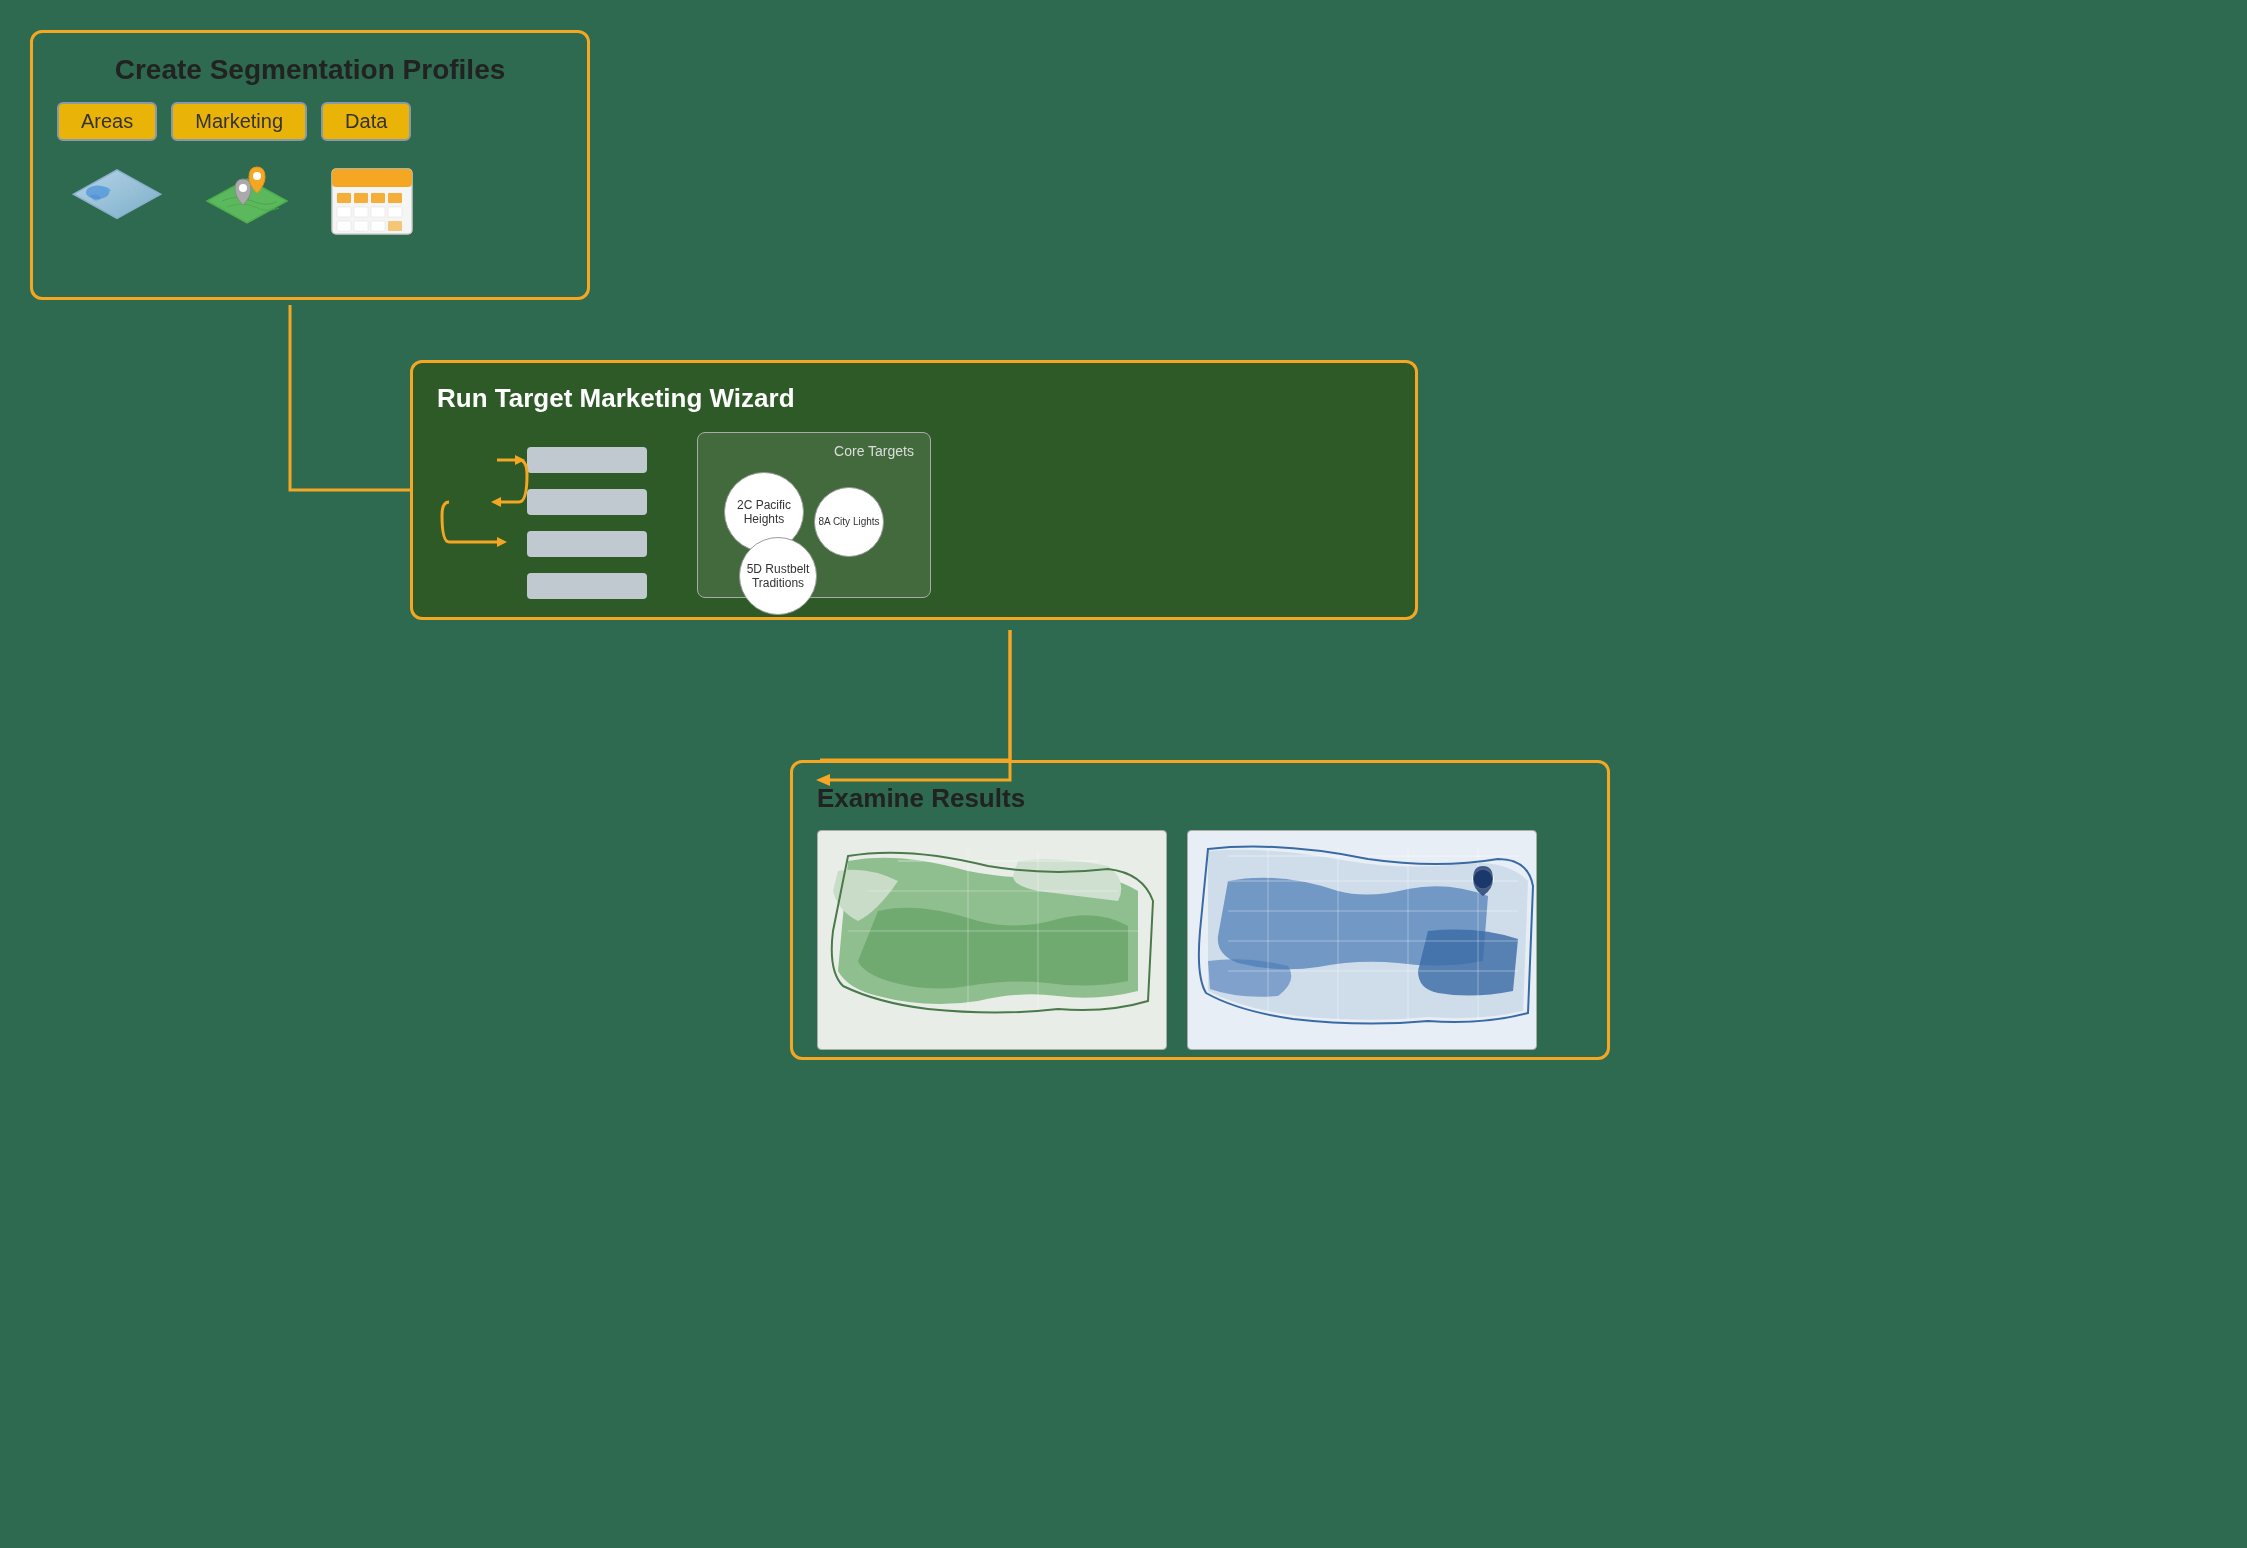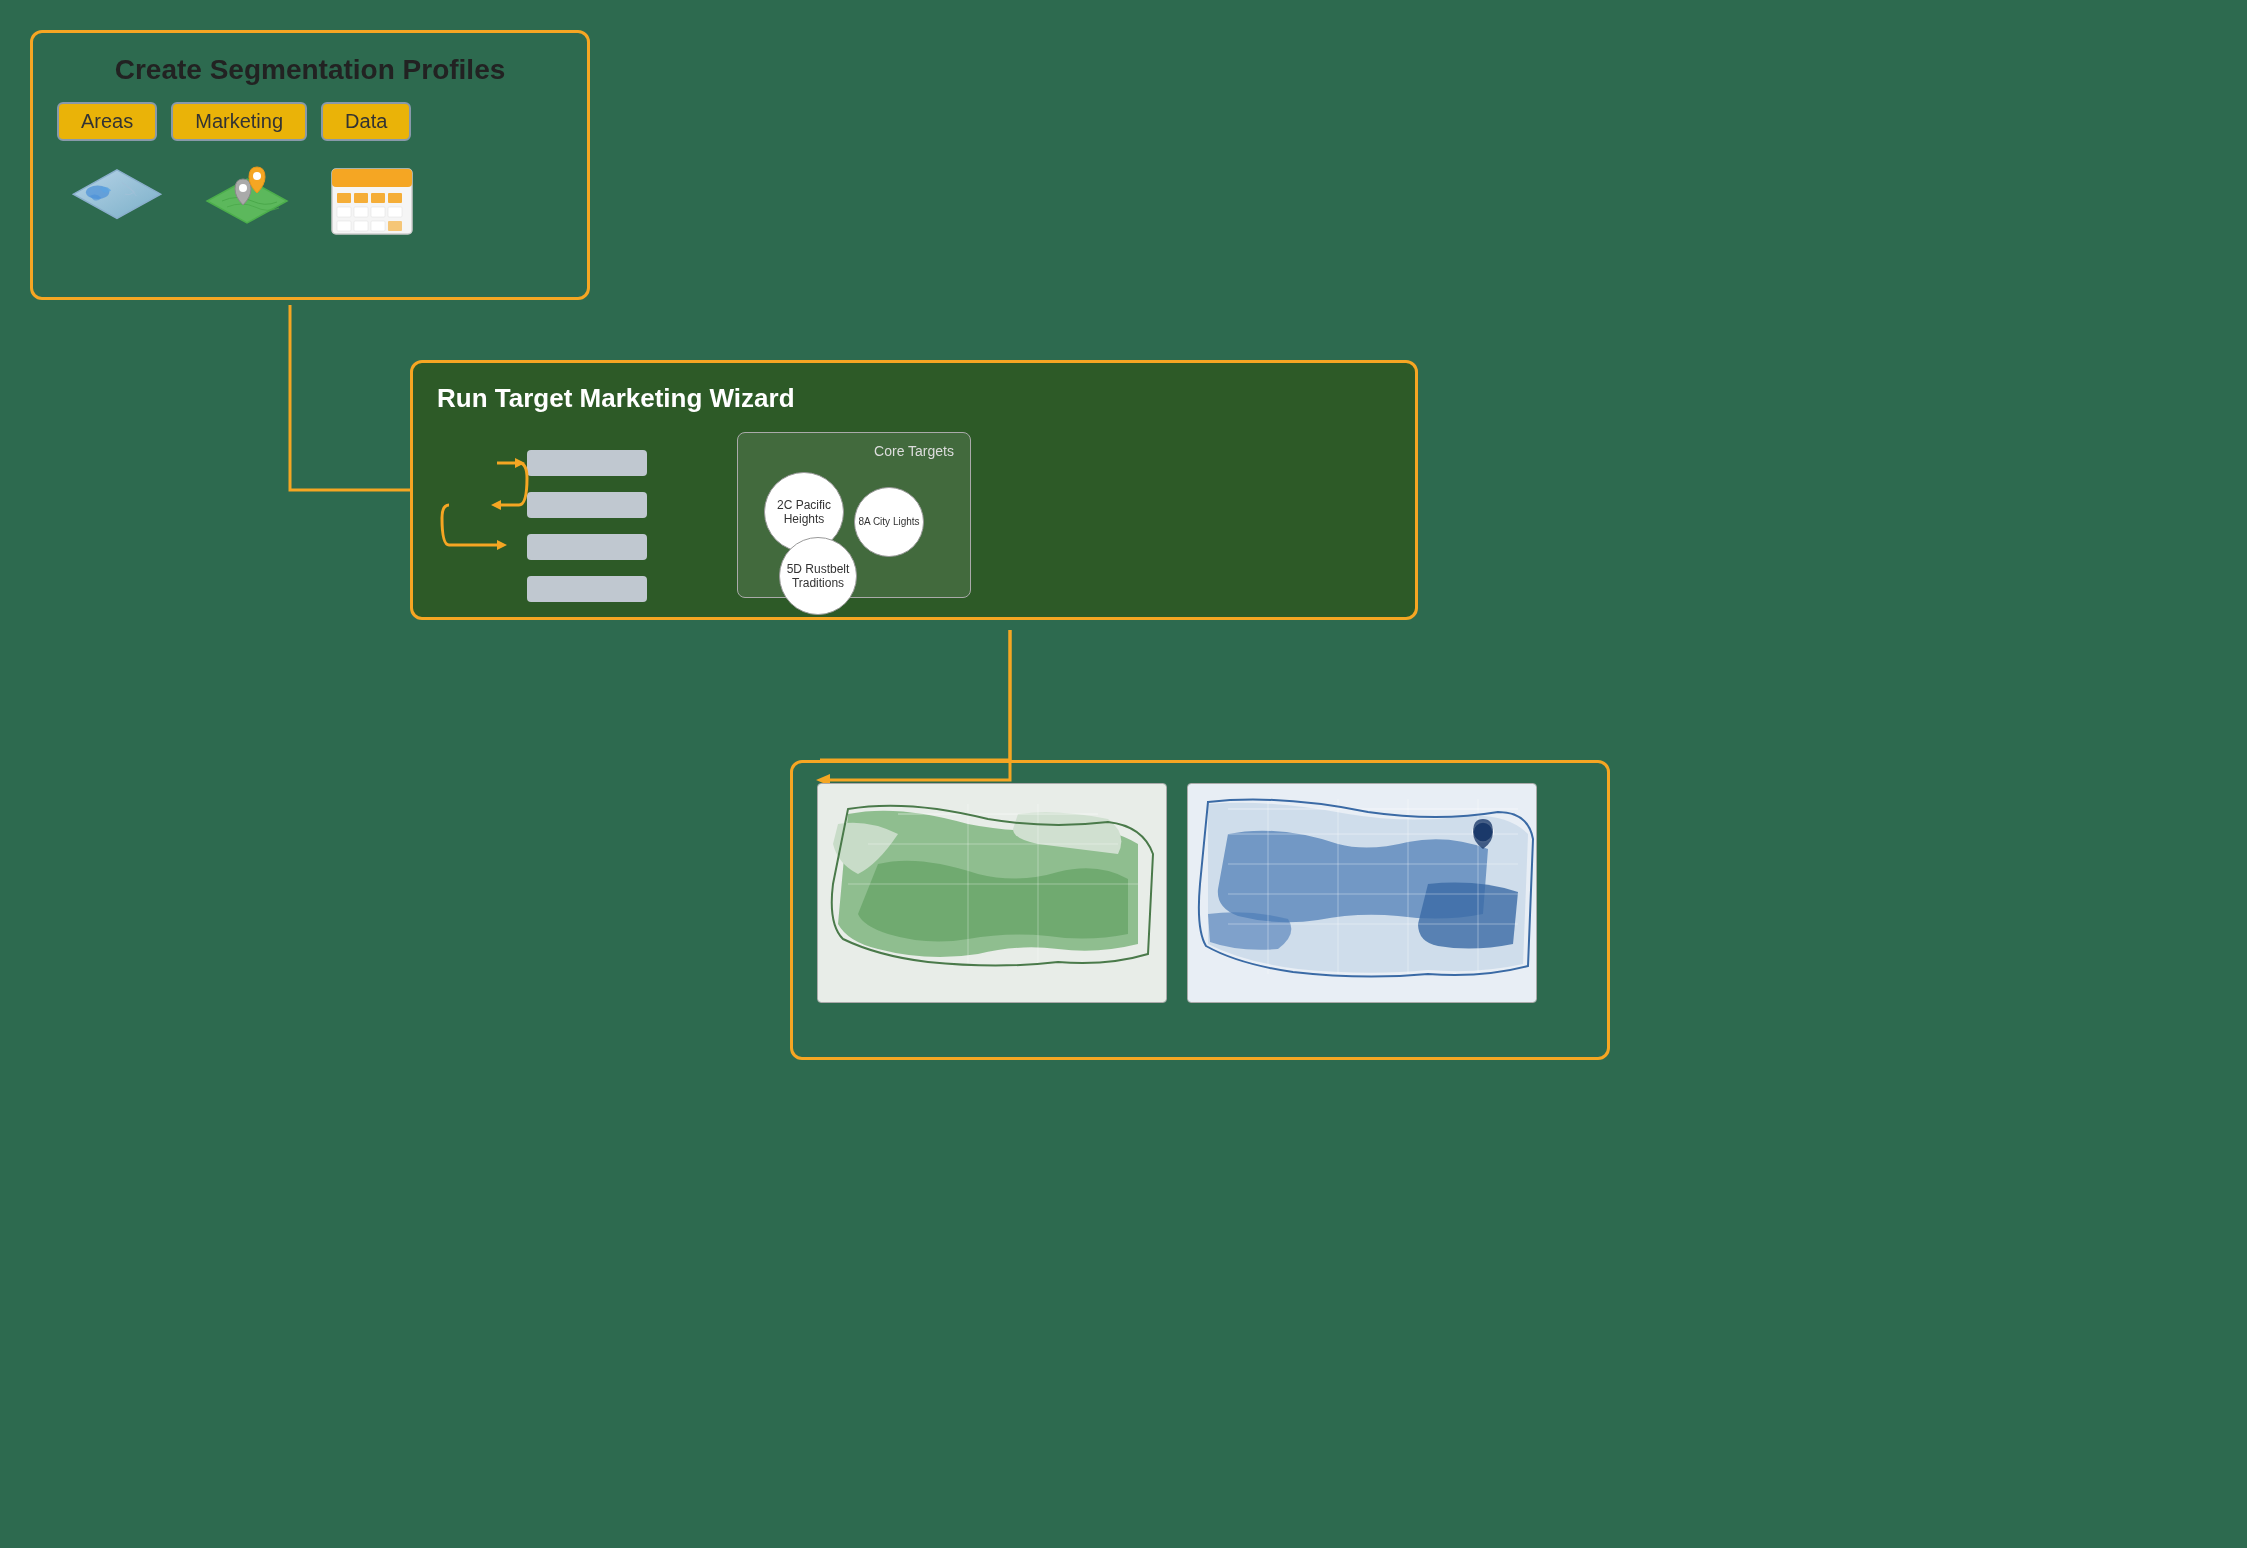--- a/index.html
+++ b/index.html
@@ -91,22 +91,21 @@
       padding: 20px 24px;
     }
     .box-wizard .box-title {
       color: #fff;
       font-size: 26px;
       text-align: left;
       margin-bottom: 18px;
     }
     .wizard-content {
       display: flex;
-      gap: 40px;
-      align-items: flex-end;
+      align-items: center;
     }
 
     
     .core-targets-box {
       border: 1.5px solid #aaa;
       border-radius: 8px;
       background: rgba(255,255,255,0.1);
       padding: 10px 16px;
       min-width: 200px;
       position: relative;
@@ -295,20 +294,21 @@
 
   <path d="M 1010 630 L 1010 760 L 820 760" fill="none" stroke="#f5a623" stroke-width="3"></path>
 
   <path d="M 820 760 L 820 760" fill="none" stroke="#f5a623" stroke-width="3"></path>
 
   <path d="M 1010 630 L 1010 780 L 830 780" fill="none" stroke="#f5a623" stroke-width="3"></path>
   <polygon points="830,774 830,786 816,780" fill="#f5a623"></polygon>
 </svg>
 
 <div class="box-results">
+  <div class="box-title">Examine Results</div>
   <div class="maps-row">
 
     <div class="map-thumbnail">
       <svg width="350" height="220" viewBox="0 0 350 220">
         <rect width="350" height="220" fill="#e8ede8"></rect>
 
         <path d="M 30,30 Q 80,20 150,40 Q 200,50 250,45 Q 290,42 320,60 L 320,160 Q 280,170 240,165 Q 200,160 160,170 Q 110,178 60,165 Q 30,158 20,140 Z" fill="#6aaa6a" opacity="0.7"></path>
         <path d="M 60,80 Q 100,70 160,90 Q 200,100 240,88 Q 280,78 310,95 L 310,150 Q 270,158 230,152 Q 190,148 150,155 Q 110,162 70,150 Q 45,142 40,130 Z" fill="#5c9c5c" opacity="0.6"></path>
 
         <path d="M 20,40 Q 50,35 80,50 Q 60,80 40,90 Q 20,80 15,60 Z" fill="#c8dcc8"></path>

